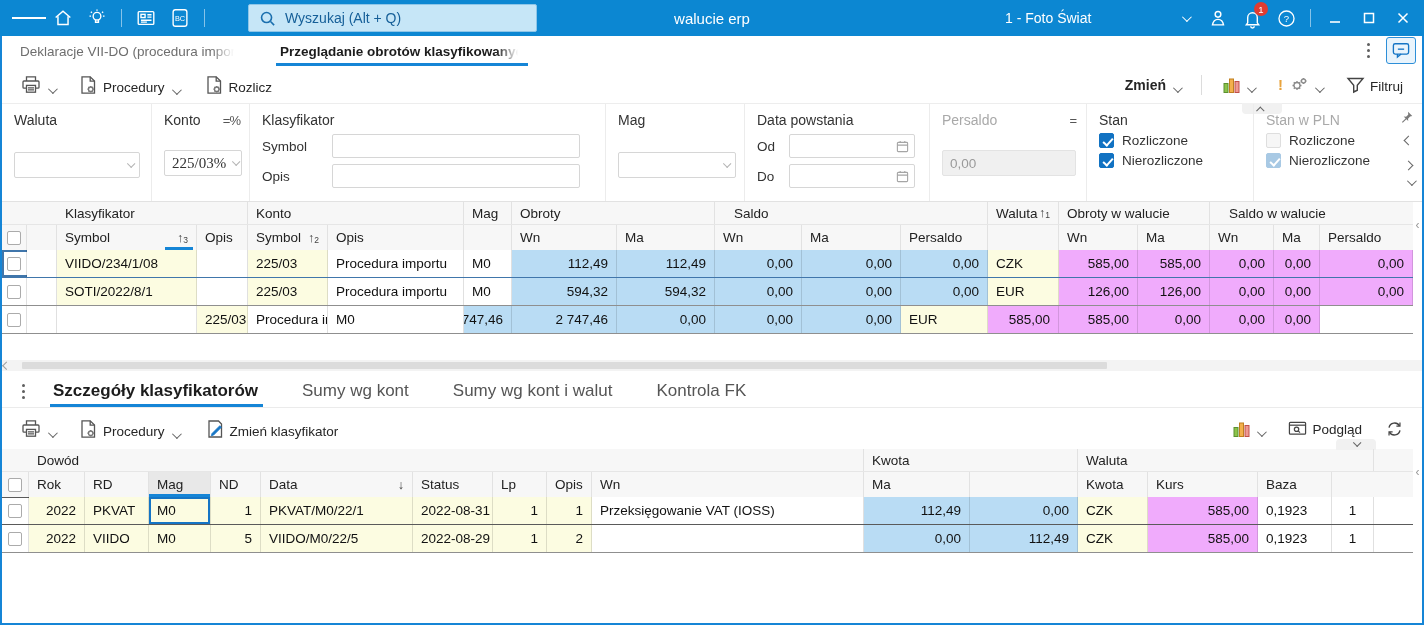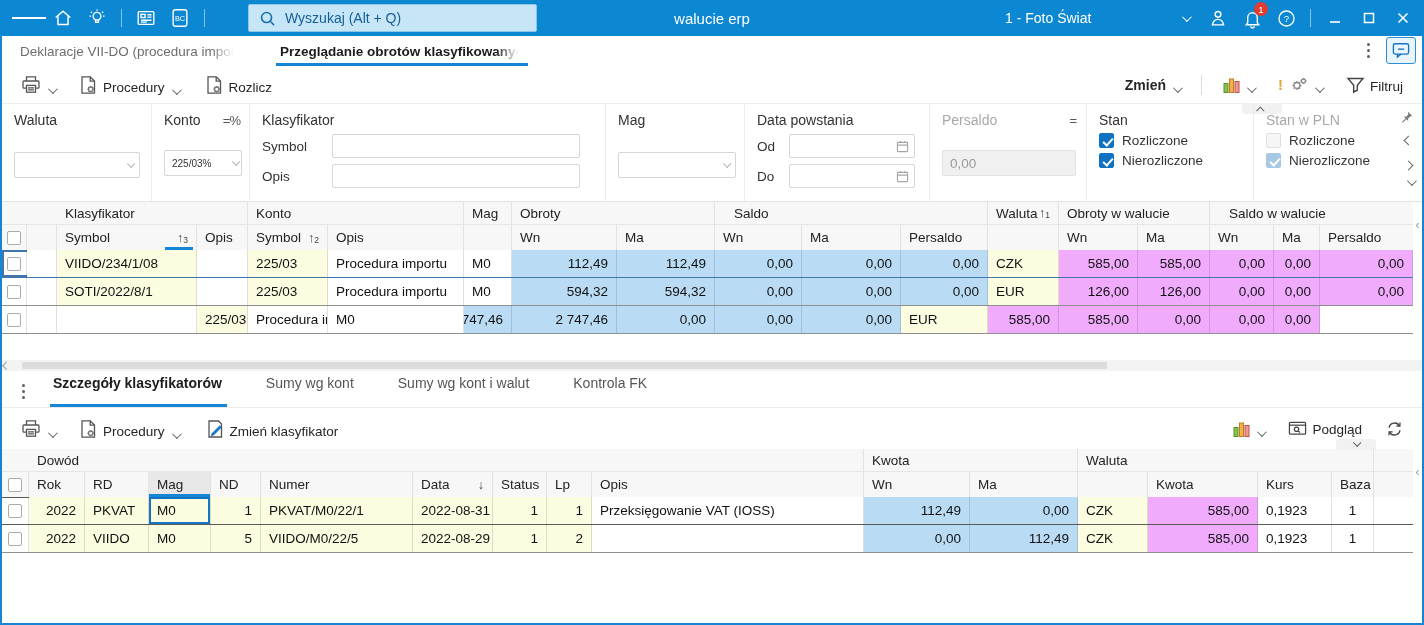--- a/index.html
+++ b/index.html
@@ -60,21 +60,21 @@
   .tb-spring { margin-left:auto; display:flex; align-items:center; gap:14px; }
   .vline { width:1px; height:20px; background:#dcdcdc; margin:0 2px; }
   .bold { font-weight:bold; font-size:14px; }
 
   
   .fpanel { height:98px; display:flex; border-bottom:1px solid #e2e2e2; position:relative; }
   .fsec { padding:8px 10px 0 12px; border-right:1px solid #ececec; position:relative; }
   .flabel { font-size:14px; color:#333; }
   .flabel.dim, .dim { color:#a9a9a9; }
   .fcombo { height:26px; border:1px solid #d6d6d6; border-radius:2px; background:#fff; display:flex; align-items:center;
-    justify-content:space-between; padding:0 7px; font-size:10px; color:#333; cursor:pointer; }
+    justify-content:space-between; padding:0 7px; font-size:15px; color:#333; cursor:pointer;font-family:Liberation Serif, serif; }
   .finput { height:24px; border:1px solid #d6d6d6; border-radius:2px; background:#fff; }
   .frow { display:flex; align-items:center; margin-top:6px; gap:8px; }
   .fsub { font-size:13.5px; color:#333; }
   .opr { font-size:13px; color:#555; letter-spacing:-1px; }
   .fcb { width:15px; height:15px; border-radius:2px; border:1px solid #bdbdbd; background:#fff; position:relative; flex:none; cursor:pointer; }
   .fcb.on { background:#1172c2; border-color:#1172c2; }
   .fcb.on::after, .fcb.ondis::after { content:''; position:absolute; left:4.5px; top:1.5px; width:4px; height:8px;
     border-right:2px solid #fff; border-bottom:2px solid #fff; transform:rotate(42deg); }
   .fcb.ondis { background:#a8c9e4; border-color:#a8c9e4; }
   .fcb.offdis { background:#f6f6f6; border-color:#dedede; }
@@ -111,21 +111,21 @@
   .selcell { justify-content:center; padding:0; }
   .cb { width:14px; height:14px; border:1px solid #ababab; border-radius:2px; background:#fff; display:inline-block; }
   .vstrip { width:9px; display:flex; flex-direction:column; align-items:center; padding-top:16px; color:#9a9a9a; }
 
   .gapwhite { height:26px; }
   .hscroll { height:11px; background:#f3f3f3; display:flex; align-items:center; padding:0 2px; }
   .hthumb { height:7px; width:1085px; margin-left:12px; background:#dcdcdc; border-radius:1px; }
   .gap4 { height:4px; }
 
   .btabs { height:33px; display:flex; align-items:stretch; border-bottom:1px solid #ebebeb; padding-left:14px; position:relative; }
-  .btab { position:relative; display:flex; margin-right:44px; font-size:14px; color:#555; cursor:pointer; }
+  .btab { position:relative; display:flex; align-items:center; margin-right:44px; font-size:17px; color:#555; cursor:pointer; }
   .btab.active { color:#1c1c1c; font-weight:bold; }
   .btab.active::after { content:''; position:absolute; left:-3px; right:-5px; bottom:0; height:3.5px; background:#1585d6; }
   .btabs .kebab { align-self:center; margin-right:22px; }
 
   .filler { height:69px; background:#fff; }
 
   .ico { flex:none; display:inline-flex; align-items:center; justify-content:center; }
   .warn { color:#e8a33d; font-weight:bold; font-size:15px; margin-right:2px; }
 </style>
 </head>
@@ -671,21 +671,20 @@
         <div class="hcell nob"></div>
       </div>
       <div class="h-row">
         <div class="hcell selcell">
             <span class="cb"></span>
           </div>
         <div class="hcell">Rok</div>
         <div class="hcell">RD</div>
         <div class="hcell curcol">Mag</div>
         <div class="hcell">ND</div>
-        <div class="hcell">Numer</div>
         <div class="hcell sb">
           <span>Data</span>
           <span class="sort">↓</span>
         </div>
         <div class="hcell">Status</div>
         <div class="hcell">Lp</div>
         <div class="hcell">Opis</div>
         <div class="hcell">Wn</div>
         <div class="hcell">Ma</div>
         <div class="hcell"></div>

